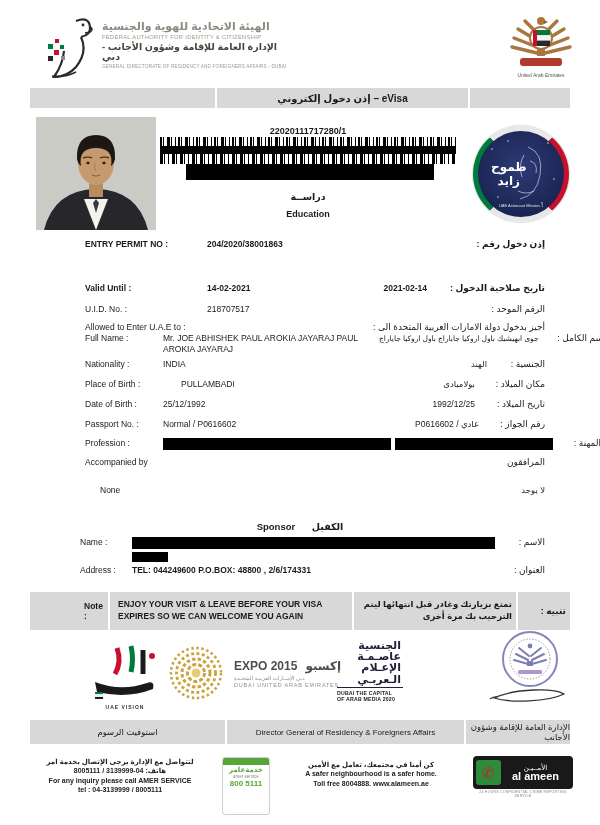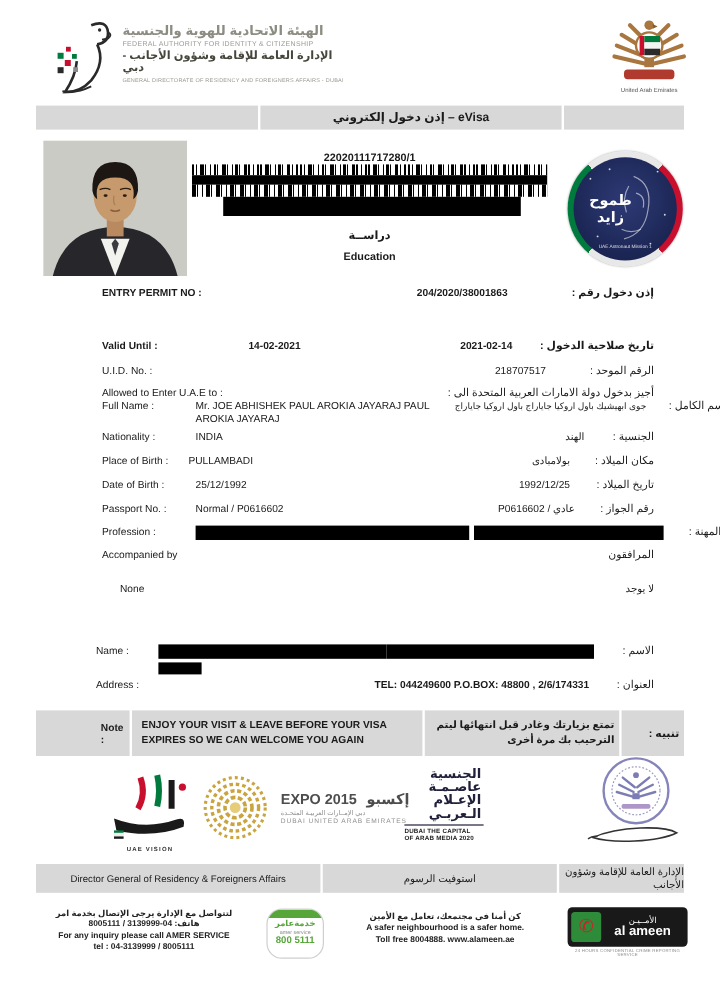--- a/index.html
+++ b/index.html
@@ -13,21 +13,21 @@
 
   
   .gbar{position:absolute;left:30px;right:30px;display:flex}
   .gbar .cell{background:#d8d8d8;margin-right:2px;display:flex;align-items:center}
   .gbar .cell:last-child{margin-right:0}
 
   
   .row{position:absolute;left:85px;right:55px;display:flex;align-items:flex-start;font-size:8.5px;line-height:1.25}
   .le{flex:none}
   .ven{flex:none}
-  .vc{flex:1;text-align:right}
+  .vc{flex:1;text-align:left}
   .var{flex:1;text-align:right;padding-left:4px}
   .la{flex:none;text-align:right;font-size:9px}
   .redact{background:#000;display:inline-block}
 
   
   .h-ar1{font-size:11px;font-weight:bold;color:#8c8c82;line-height:1.15}
   .h-en1{font-size:5.8px;color:#9a9a92;letter-spacing:.3px;margin:1px 0 2px}
   .h-ar2{font-size:9.5px;font-weight:bold;color:#46463c;line-height:1.1}
   .h-en2{font-size:4.6px;color:#9a9a92;letter-spacing:.2px;margin-top:1px}
   .center{text-align:center}
@@ -43,21 +43,21 @@
 
   
   .expo-text .l1{font-size:12px;font-weight:bold;color:#4d4d4d}
   .expo-text .l2{font-size:5.5px;color:#8f8f8f;margin-top:2px}
   .expo-text .l3{font-size:5.5px;color:#8f8f8f;letter-spacing:.8px;margin-top:1px}
   .media-logo{text-align:right;color:#20203a;font-weight:bold;font-size:11px;line-height:1.02}
   .media-sub{font-size:5.2px;letter-spacing:.2px;line-height:1.2;margin-top:2px;text-align:left}
 
   
   .f-small{font-size:7px;line-height:1.35;color:#222;text-align:center}
-  .amer-box{position:absolute;width:48px;height:42px;border:1px solid #cfcfcf;border-radius:13px;background:#fff;overflow:hidden;text-align:center}
+  .amer-box{position:absolute;width:48px;height:58px;border:1px solid #cfcfcf;border-radius:3px;background:#fff;overflow:hidden;text-align:center}
   .amer-strip{height:7px;background:#57a639}
   .ameen-box{position:absolute;width:100px;height:33px;background:#191919;border-radius:4px;display:flex;align-items:center;padding:3px}
   .ameen-sq{width:25px;height:25px;background:#2e8b3a;border-radius:3px;display:flex;align-items:center;justify-content:center;color:#cc2229;font-size:15px;line-height:1}
   .ameen-txt{flex:1;text-align:center;color:#fff;line-height:1}
 </style>
 </head>
 <body>
 
 <div id="page">
 
@@ -187,21 +187,21 @@
     <span class="var nw" dir="rtl" style="font-size:7.5px;padding-top:1px">جوى ابهيشيك باول اروكيا جاياراج باول اروكيا جاياراج</span>
     <span class="la" dir="rtl" style="width:72px">الاسم الكامل :</span>
   </div>
   <div class="row" style="top:359px">
     <span class="le" style="width:78px">Nationality :</span>
     <span class="ven">INDIA</span>
     <span class="var" dir="rtl">الهند</span>
     <span class="la" dir="rtl" style="width:58px">الجنسية :</span>
   </div>
   <div class="row" style="top:379px">
-    <span class="le" style="width:72px">Place of Birth :</span>
+    <span class="le" style="width:96px">Place of Birth :</span>
     <span class="ven">PULLAMBADI</span>
     <span class="var" dir="rtl">بولامبادى</span>
     <span class="la" dir="rtl" style="width:70px">مكان الميلاد :</span>
   </div>
   <div class="row" style="top:399px">
     <span class="le" style="width:78px">Date of Birth :</span>
     <span class="ven">25/12/1992</span>
     <span class="var">1992/12/25</span>
     <span class="la" dir="rtl" style="width:70px">تاريخ الميلاد :</span>
   </div>
@@ -219,20 +219,24 @@
   </div>
   <div class="row" style="top:457px">
     <span class="le">Accompanied by</span>
     <span class="la" dir="rtl" style="margin-left:auto">المرافقون</span>
   </div>
   <div class="row" style="top:485px">
     <span class="le" style="padding-left:15px">None</span>
     <span class="la" dir="rtl" style="margin-left:auto;font-size:8.5px;font-weight:normal">لا يوجد</span>
   </div>
 
+  <div class="abs center" style="left:0;width:600px;top:521px;font-size:9.5px">
+    <span class="b">Sponsor</span>
+    <span class="b" dir="rtl" style="margin-left:14px">الكفيل</span>
+  </div>
   <div class="row" style="top:537px;left:80px">
     <span class="le" style="width:52px">Name :</span>
     <span class="redact" style="width:204px;height:12px;margin-top:0"></span>
     <span style="flex:1"></span>
     <span class="redact" style="width:186px;height:12px"></span>
     <span class="la" dir="rtl" style="width:50px">الاسم :</span>
   </div>
   <div class="abs redact" style="left:132px;top:552px;width:36px;height:10px"></div>
   <div class="row" style="top:565px;left:80px">
     <span class="le" style="width:52px">Address :</span>
@@ -313,25 +317,25 @@
       </g>
       <circle cx="42" cy="16" r="2.4" fill="#7d7db5"></circle>
       <rect x="39" y="31" width="6" height="5" fill="#7d7db5"></rect>
       <rect x="30" y="40" width="24" height="4" rx="1.5" fill="#8c6bb1" opacity=".7"></rect>
       <path d="M6,68 C28,58 66,58 76,64 C60,72 22,73 6,68 Z" fill="none" stroke="#333" stroke-width="1.3"></path>
       <path d="M2,69 q4,-3 8,-2" fill="none" stroke="#333" stroke-width="1.2"></path>
     </svg>
   </div>
 
   <div class="gbar" style="top:720px;height:24px">
+    <div class="cell" style="width:195px;justify-content:center">
+      <span dir="rtl" style="font-size:8.5px">استوفيت الرسوم</span>
+    </div>
     <div class="cell" style="width:237px;justify-content:center">
       <span style="font-size:8px">Director General of Residency &amp; Foreigners Affairs</span>
-    </div>
-    <div class="cell" style="width:195px;justify-content:center">
-      <span dir="rtl" style="font-size:8.5px">استوفيت الرسوم</span>
     </div>
     <div class="cell" style="flex:1;justify-content:center">
       <span dir="rtl" style="font-size:8.5px">الإدارة العامة للإقامة وشؤون الأجانب</span>
     </div>
   </div>
 
   <div class="abs f-small" style="left:42px;top:757px;width:156px">
     <div class="b" dir="rtl">لتتواصل مع الإدارة يرجى الإتصال بخدمة امر</div>
     <div class="b" dir="rtl">هاتف: 04-3139999 / 8005111</div>
     <div class="b">For any inquiry please call AMER SERVICE</div>

